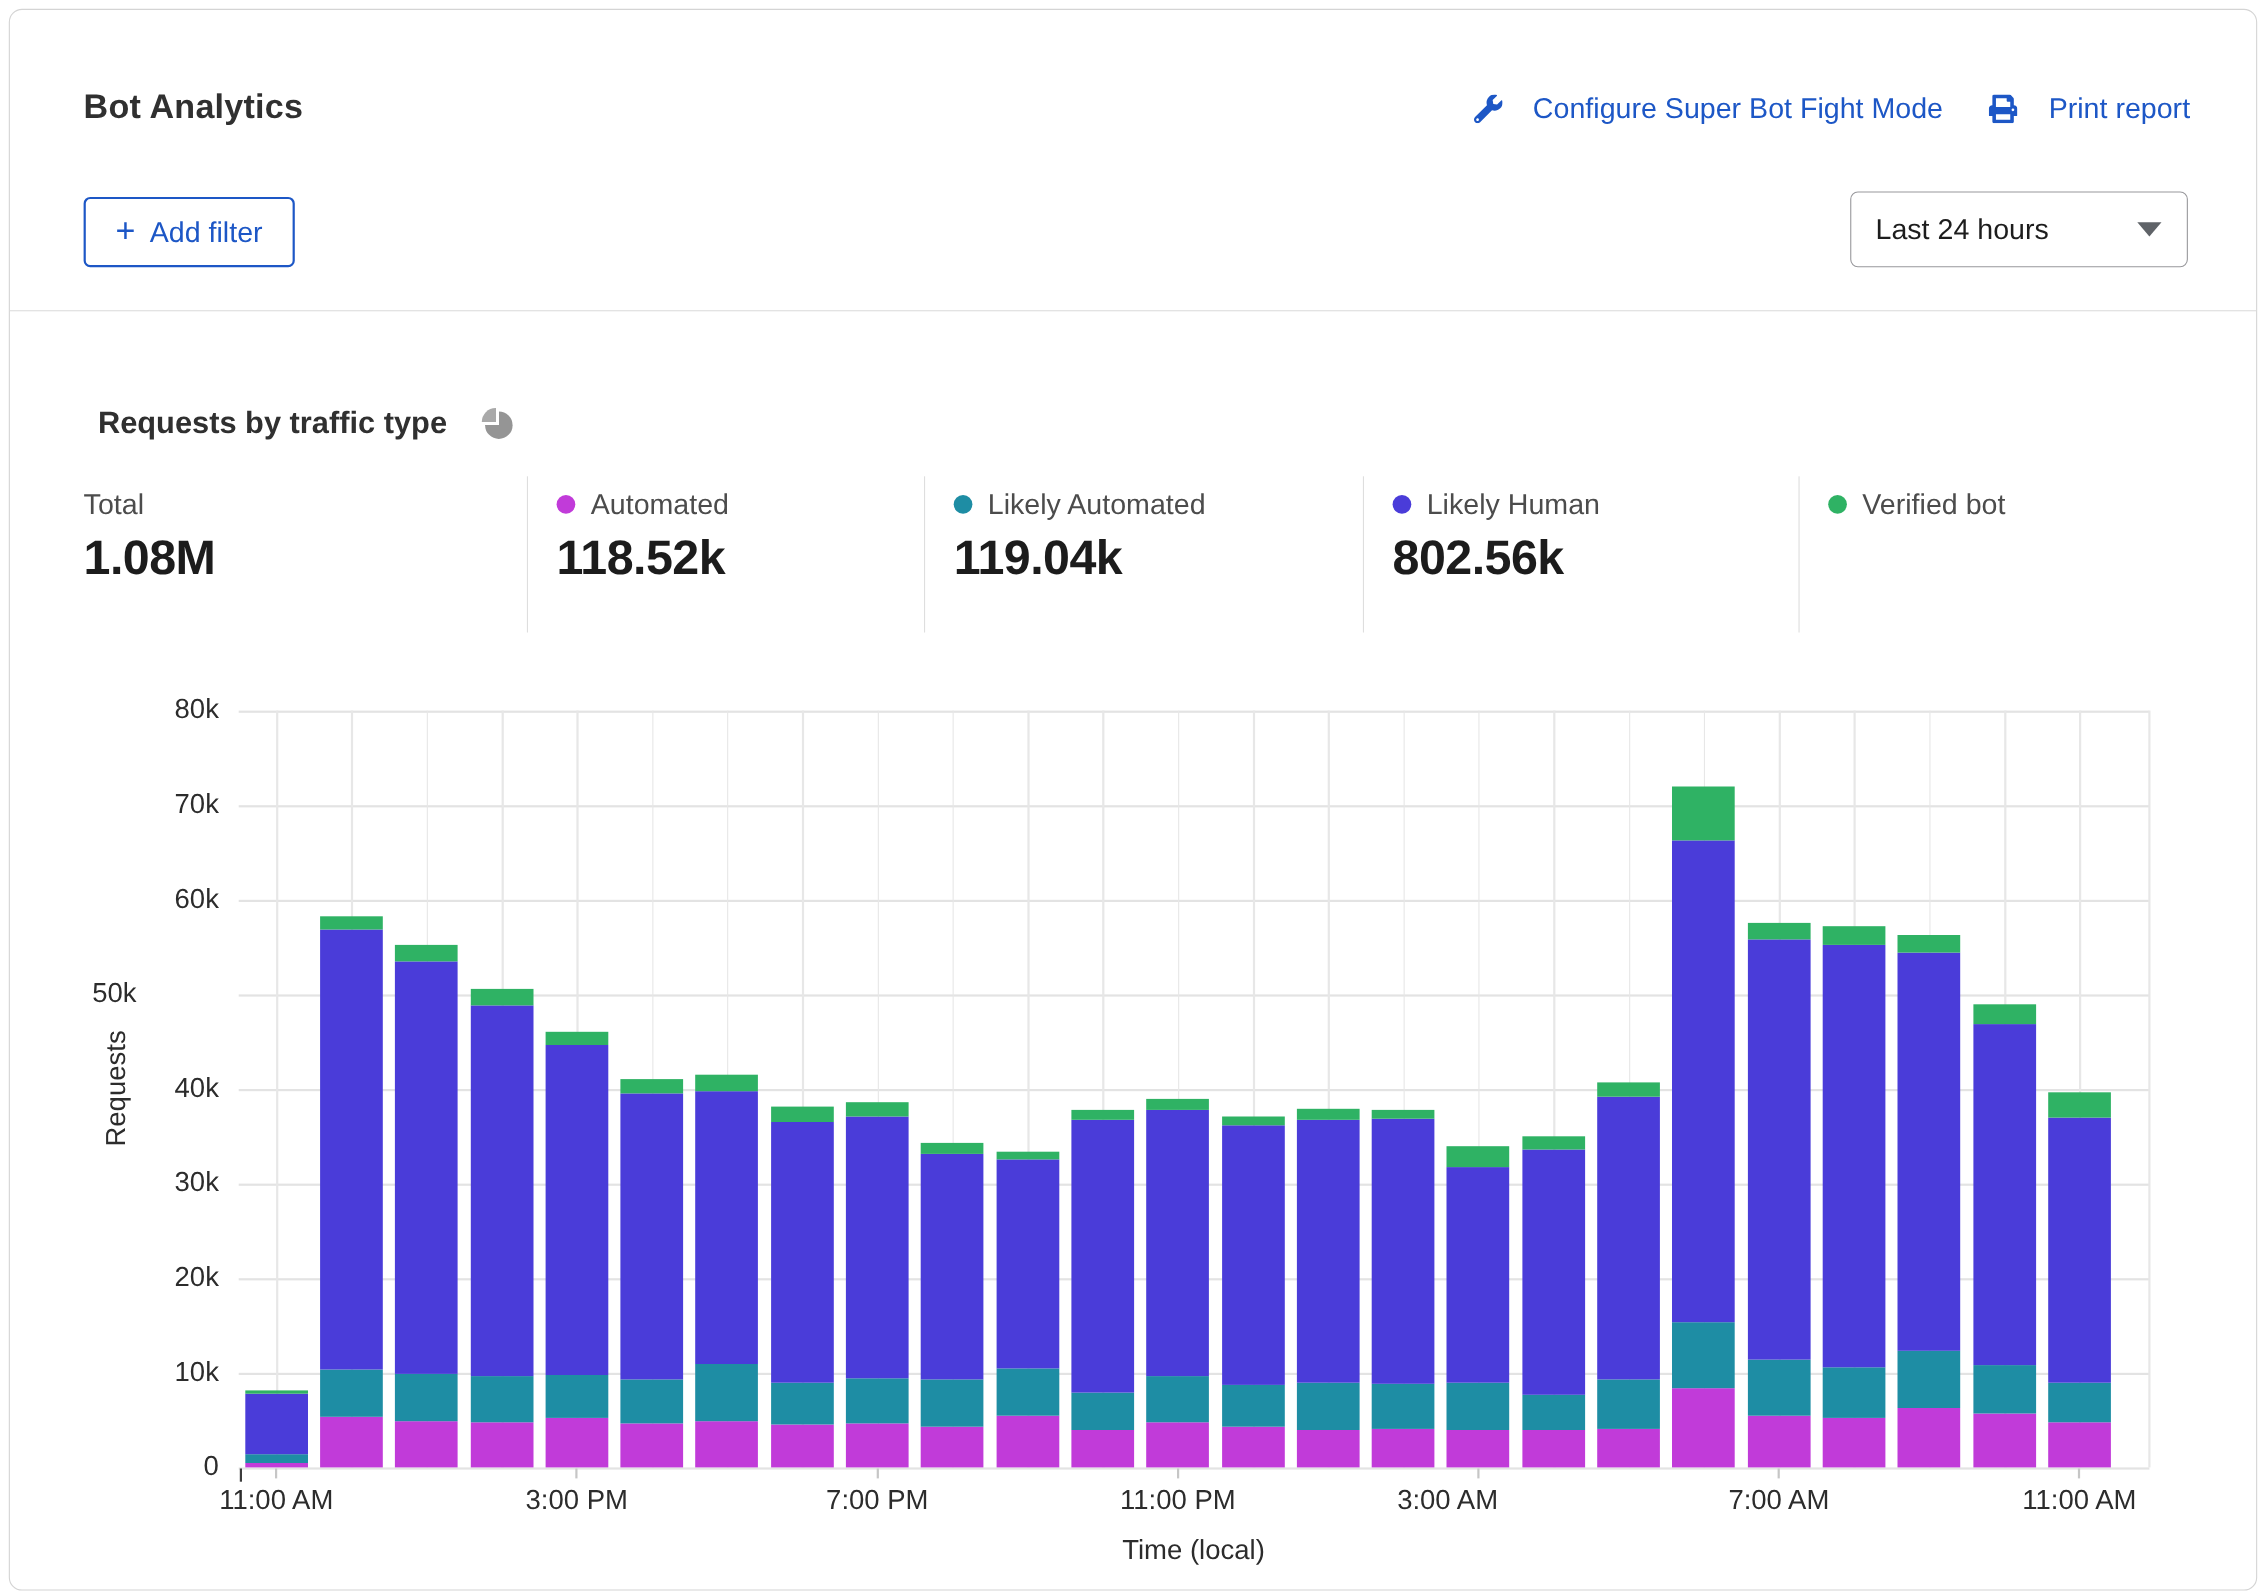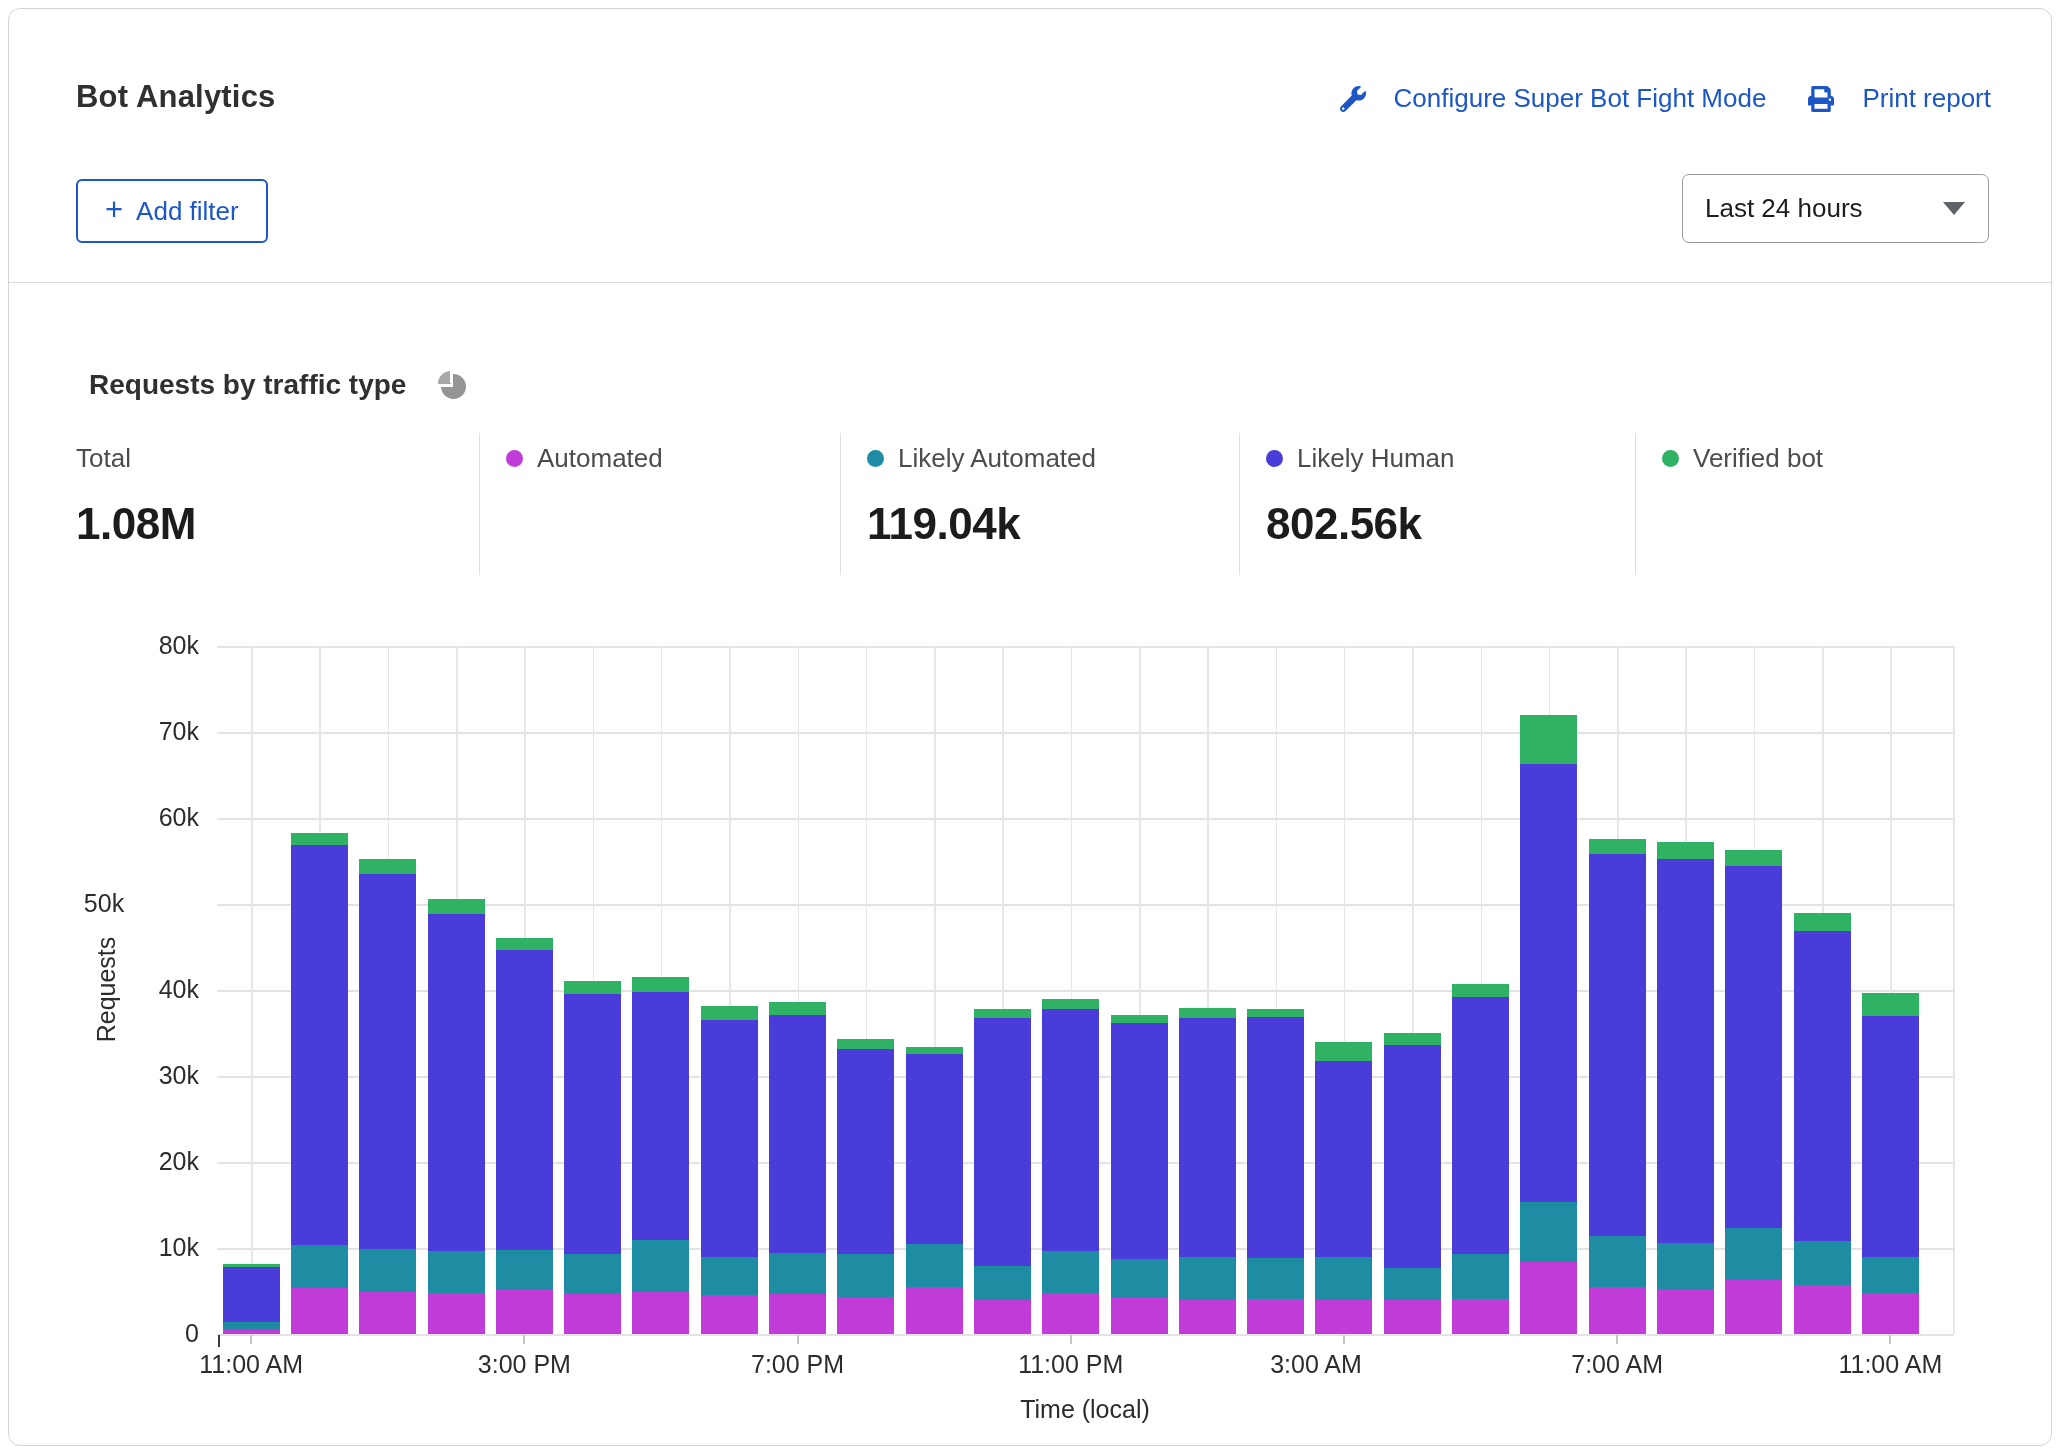--- a/index.html
+++ b/index.html
@@ -54,21 +54,21 @@
   }
   .pie-icon .pie-wedge {
     position:absolute; left:0; top:0; width:25px; height:25px; border-radius:50%;
     background:conic-gradient(from 270deg, #a9a9a9 0deg 90deg, transparent 90deg 360deg);
   }
   .stats-row { position:absolute; left:67px; top:424px; right:60px; display:flex; height:142px; }
   .stat-cell { box-sizing:border-box; padding-top:10px; }
   .stat-cell.with-rule { border-left:1.5px solid #dedede; padding-left:26px; }
   .stat-label-row { display:flex; align-items:center; gap:14px; font-size:26px; color:#4c4c4c; }
   .legend-dot { width:17px; height:17px; border-radius:50%; flex:0 0 auto; }
-  .stat-value { margin-top:25px; font-size:44px; font-weight:700; color:#1c1c1c; letter-spacing:-0.5px; }
+  .stat-value { margin-top:9px; font-size:44px; font-weight:700; color:#1c1c1c; letter-spacing:-0.5px; }
   
   .plot-area { position:absolute; left:208px; top:637px; width:1737px; height:688px; }
   .hgrid { position:absolute; left:0; width:100%; height:1.5px; background:#e3e3e3; }
   .vgrid { position:absolute; top:0; height:100%; width:1.5px; background:#e7e7e7; }
   .bar-seg { position:absolute; }
   .ylab { position:absolute; left:0; width:190px; text-align:right; font-size:25px; color:#2c2c2c; }
   .y-axis-title {
     position:absolute; left:32px; top:966px; width:130px; text-align:center;
     font-size:25px; color:#2c2c2c; transform:rotate(-90deg);
   }
@@ -128,20 +128,21 @@
         <div class="stat-label-row">
           <div>Total</div>
         </div>
         <div class="stat-value">1.08M</div>
       </div>
       <div class="stat-cell with-rule" style="width: 361px;">
         <div class="stat-label-row">
           <div class="legend-dot" style="background: rgb(193, 59, 217);"></div>
           <div>Automated</div>
         </div>
+        <div class="stat-value">118.52k</div>
       </div>
       <div class="stat-cell with-rule" style="width: 399px;">
         <div class="stat-label-row">
           <div class="legend-dot" style="background: rgb(30, 141, 164);"></div>
           <div>Likely Automated</div>
         </div>
         <div class="stat-value">119.04k</div>
       </div>
       <div class="stat-cell with-rule" style="width: 396px;">
         <div class="stat-label-row">

